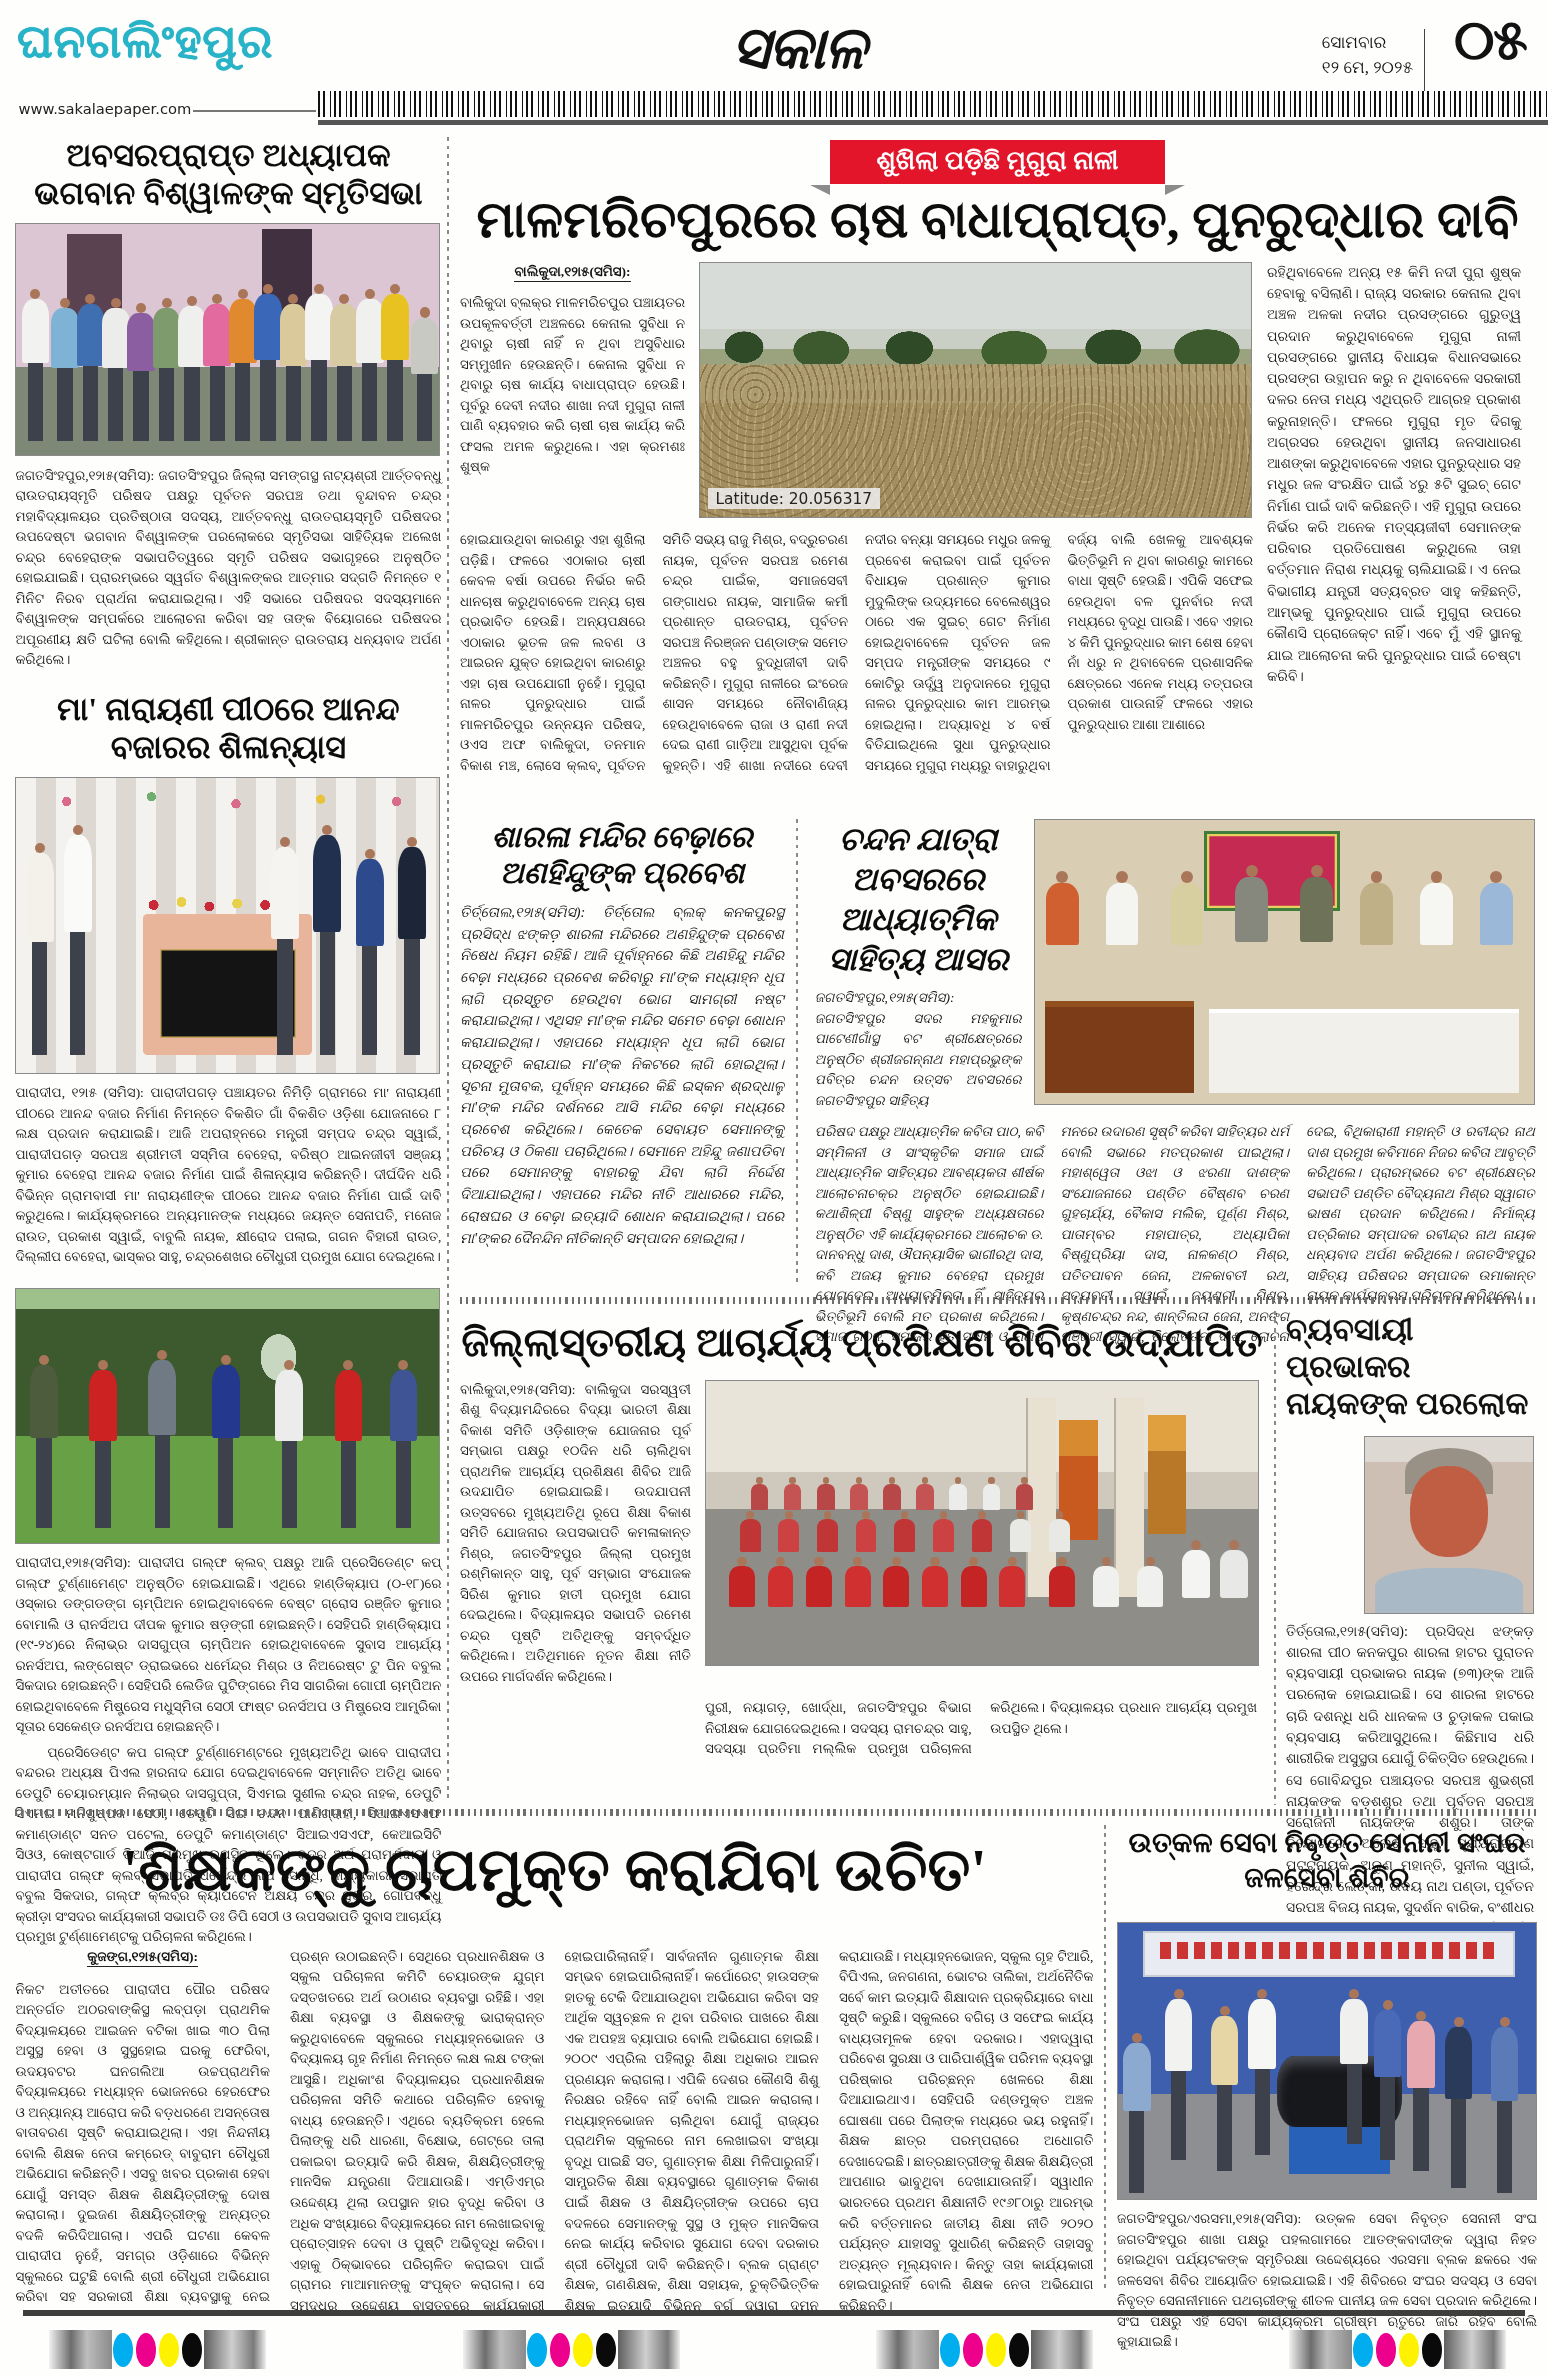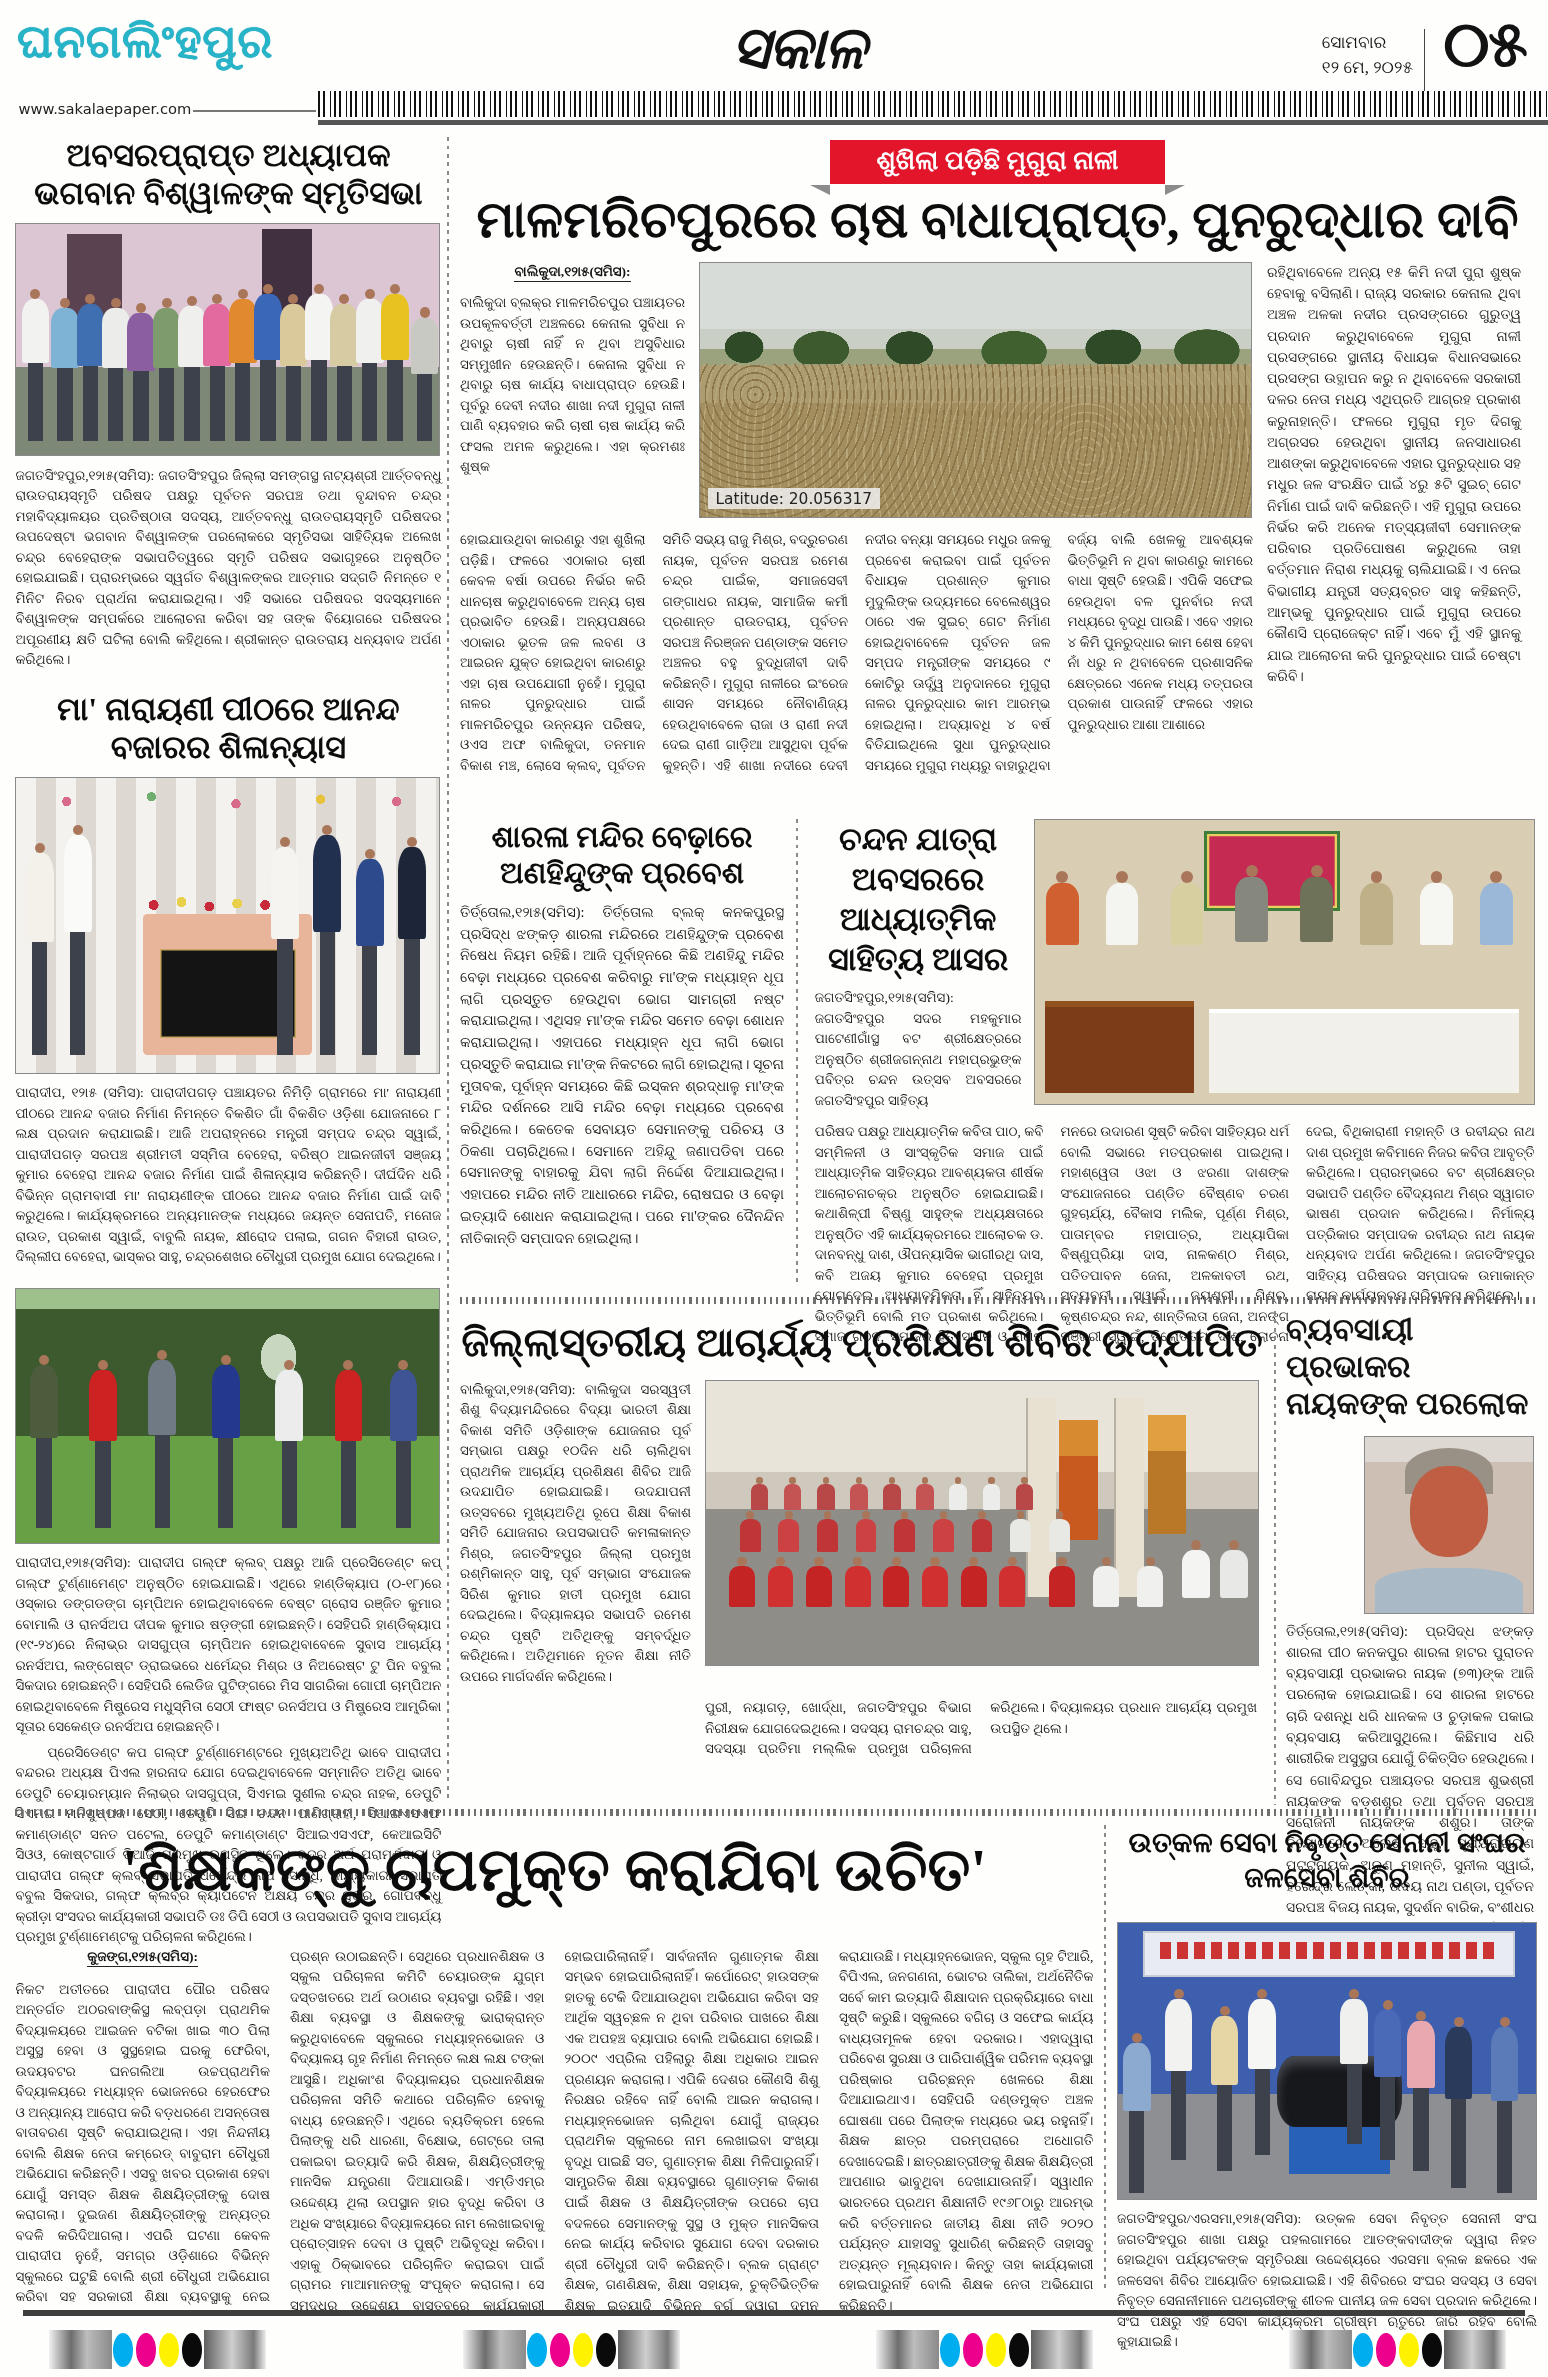--- a/index.html
+++ b/index.html
@@ -10,41 +10,41 @@
   .edition{position:absolute;left:17px;top:14px;font-family:"DejaVu Sans",sans-serif;
            font-size:46px;font-weight:bold;color:#28b4c8;letter-spacing:0.8px;text-shadow:0 0 0.8px #1899ad;}
   .website{position:absolute;left:18.5px;top:100px;font-family:"DejaVu Sans",sans-serif;font-size:14.7px;color:#222;}
   .web-rule{position:absolute;left:193px;top:110px;width:123px;height:2.3px;background:#777;}
   .paper{position:absolute;left:798px;top:21.6px;text-align:center;transform:translateX(-50%);}
   .paper-name{font-size:59px;font-weight:bold;font-style:italic;line-height:.9;letter-spacing:-1.5px;}
   .paper-tag{display:inline-block;background:#cf1620;color:#fff;font-family:"DejaVu Sans",sans-serif;
              font-size:10px;font-weight:bold;padding:1.5px 10.8px;margin-top:1.5px;border:0.8px solid #8e0d14;}
   .dateblk{position:absolute;right:135px;top:31px;text-align:left;font-size:17px;line-height:1.45;}
   .hdr-div{position:absolute;right:123px;top:29px;width:1.5px;height:65px;background:#444;}
-  .pageno{position:absolute;right:21.6px;top:7.7px;font-size:64px;font-weight:bold;letter-spacing:-1.5px;}
+  .pageno{position:absolute;right:21.6px;top:7.7px;font-size:56px;font-weight:bold;letter-spacing:-1.5px;}
   .barcode{position:absolute;left:318px;top:91px;right:0;height:26px;
      background:repeating-linear-gradient(90deg,#111 0 2.3px,#fff 2.3px 5.4px,#111 5.4px 7px,#fff 7px 11.6px,#111 11.6px 13px,#fff 13px 16px);}
   .hdr-shadow{position:absolute;left:318px;top:120px;right:0;height:4.6px;background:#555;}
   
   .hsep{height:7px;background:repeating-linear-gradient(90deg,#6f6f6f 0 2.3px,transparent 2.3px 6.2px);}
   .vsep{position:absolute;width:2.3px;background:repeating-linear-gradient(180deg,#8a8a8a 0 3.9px,transparent 3.9px 8.5px);}
   .headline{font-weight:bold;text-align:center;color:#0c0c0c;}
   .dateline{font-weight:bold;}
   .dateline u{text-decoration:none;border-bottom:1.5px solid #222;padding-bottom:2.3px;}
   .body-txt{font-size:13.5px;line-height:1.52;text-align:justify;}
   .photo{position:relative;overflow:hidden;border:0.8px solid #8a8a8a;}
   .person{position:absolute;display:flex;flex-direction:column;align-items:center;}
   .p-head{width:34%;aspect-ratio:1/1;border-radius:50%;background:#a9765a;flex:none;}
   .p-body{width:94%;height:42%;border-radius:40% 40% 8% 8%/26% 26% 5% 5%;flex:none;}
   .p-legs{width:52%;flex:1;background:#3c414c;}
   
   #leftcol{position:absolute;left:15.4px;top:137px;width:426px;}
   #vsep-main{left:447px;top:137px;height:1666px;}
   #maintop{position:absolute;left:460px;top:137px;width:1075px;}
-  #midband{position:absolute;left:460px;top:819px;width:1075px;}
+  #midband{position:absolute;left:460px;top:819px;width:1075px;font-style:italic;}
   #hsep-mid{position:absolute;left:460px;top:1297px;width:1075px;}
   #trainband{position:absolute;left:460px;top:1311px;width:804px;}
   #vsep-obit{left:1274px;top:1311px;height:494px;}
   #obitcol{position:absolute;left:1286px;top:1311px;width:248px;}
   #hsep-bot{position:absolute;left:15.4px;top:1809px;width:1521px;}
   #botband{position:absolute;left:15.4px;top:1825px;width:1078px;}
   #vsep-bot{left:1104px;top:1825px;height:463px;}
   #wcol{position:absolute;left:1117px;top:1825px;width:420px;}
   
   .lc-h{font-size:32px;line-height:1.18;}

